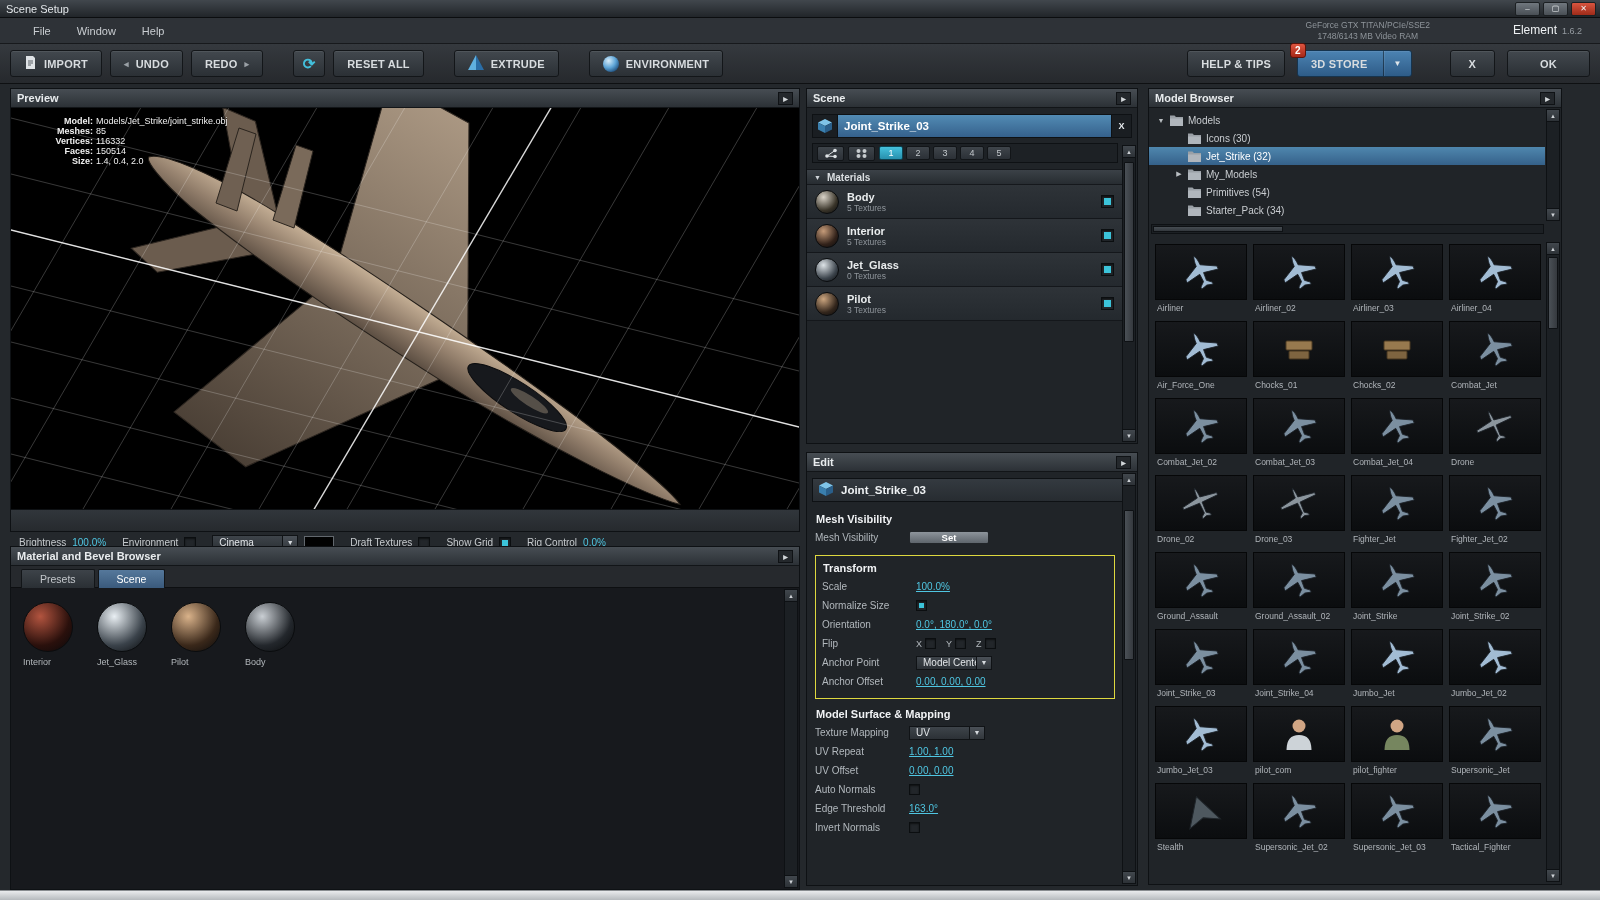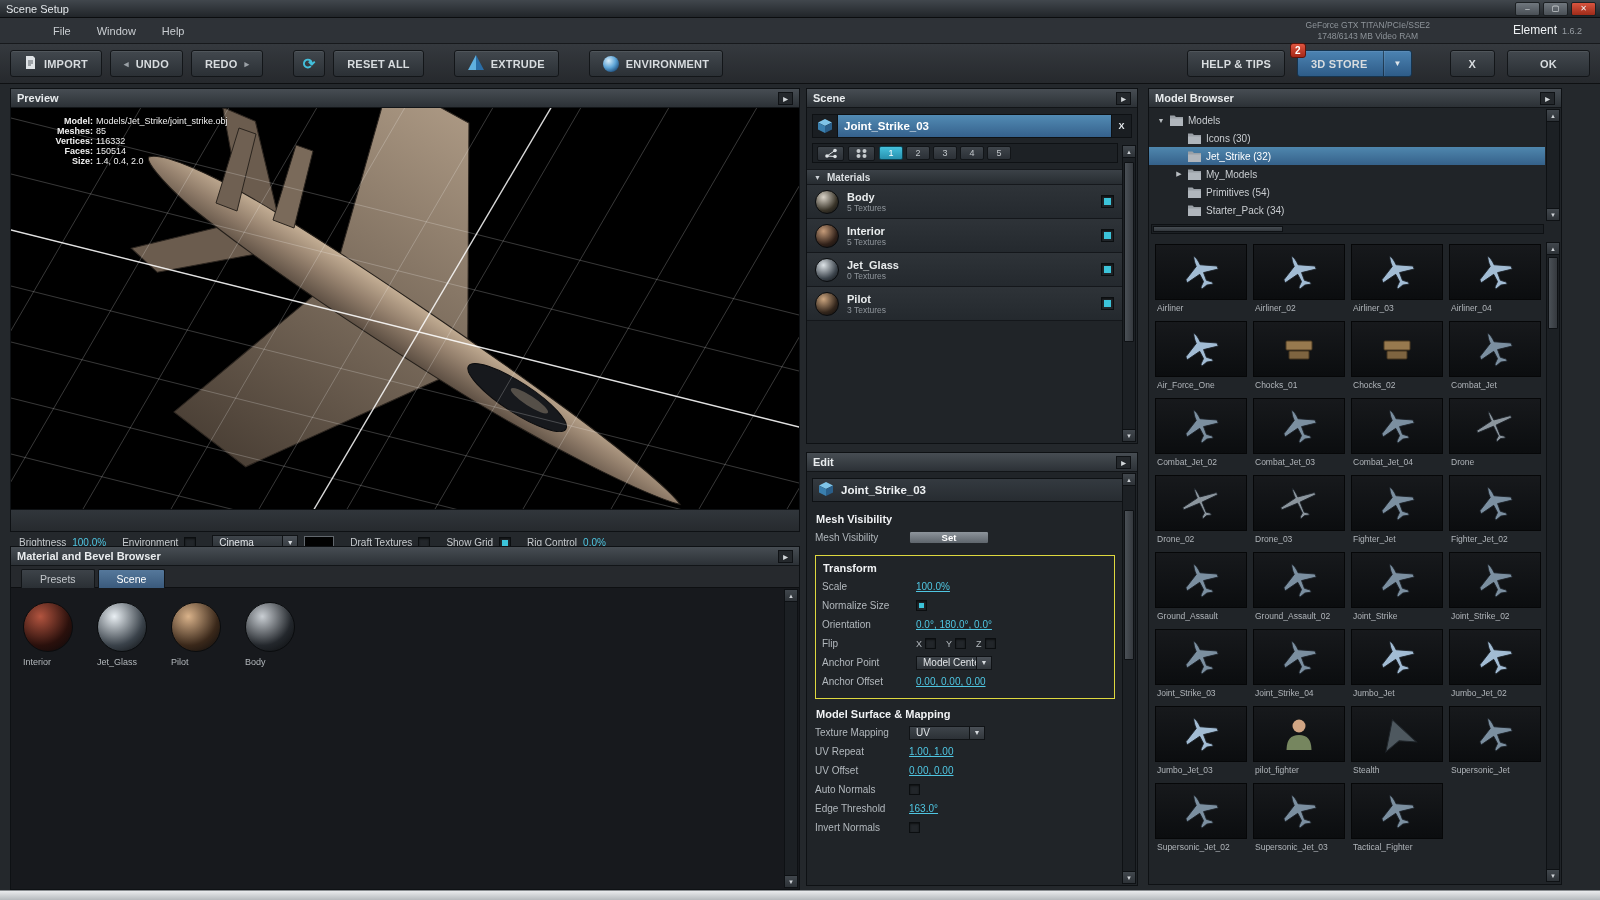--- a/index.html
+++ b/index.html
@@ -8,21 +8,21 @@
 
   
   #titlebar{position:absolute;left:0;top:0;width:1600px;height:18px;background:linear-gradient(#41474d,#212529);border-bottom:1px solid #0b0d0f;display:flex;align-items:center;padding:0 4px 0 6px;}
   #titlebar .title{font-size:11px;color:#e2e6e9;}
   .winbtns{margin-left:auto;display:flex;gap:3px;}
   .winbtn{width:25px;height:14px;display:flex;align-items:center;justify-content:center;font-size:8px;color:#eef1f3;background:linear-gradient(#70777e,#494f55);border:1px solid #1c2023;border-radius:2px;}
   .winbtn.close{background:linear-gradient(#d8553f,#9e2b19);}
 
   
   #menubar{position:absolute;left:0;top:18px;width:1600px;height:26px;background:#2e3237;border-bottom:1px solid #17191c;display:flex;align-items:center;font-size:11px;color:#c9cdd1;}
-  #menu-items{display:flex;height:100%;align-items:center;padding-left:4px;margin-left:36px;}
+  #menu-items{display:flex;height:100%;align-items:center;padding-left:20px;}
   .menu-item{padding:0 13px;height:100%;display:flex;align-items:center;}
   #gpu-info{position:absolute;right:170px;top:2px;text-align:center;font-size:8.5px;line-height:11px;color:#8f959b;}
   #brand{position:absolute;right:18px;top:5px;font-size:12px;color:#eef1f3;}
   #brand .ver{font-size:9px;color:#959ba1;margin-left:5px;}
 
   
   #toolbar{position:absolute;left:0;top:44px;width:1600px;height:40px;background:linear-gradient(#35393e,#26292d);border-bottom:1px solid #0e1012;display:flex;align-items:center;padding:0 10px;gap:8px;}
   .tbtn{height:27px;padding:0 13px;display:flex;align-items:center;gap:7px;background:linear-gradient(#42484e,#2b3035);border:1px solid #131619;border-radius:3px;box-shadow:inset 0 1px 0 rgba(255,255,255,.08);color:#d8dcdf;font-size:11px;font-weight:bold;letter-spacing:.2px;}
   .chev{color:#9aa0a6;font-size:9px;}
   .tbtn.iconbtn{width:32px;justify-content:center;padding:0;}
@@ -805,40 +805,49 @@
           <svg width="44" height="40" viewBox="0 0 40 40">
             <path d="M20 2.5 C21.6 5.5 22.1 9 22.1 13 L37 21 L37 24.3 L22.1 21.6 L21.6 29.8 L26.2 33.8 L26.2 36 L20 34.3 L13.8 36 L13.8 33.8 L18.4 29.8 L17.9 21.6 L3 24.3 L3 21 L17.9 13 C17.9 9 18.4 5.5 20 2.5 Z" fill="#a2bcd4" stroke="#1c2228" stroke-width="0.8" transform="rotate(-24 20 20)"></path>
           </svg>
         </div>
         <div class="model-label">Jumbo_Jet_03</div>
       </div>
       <div class="model-cell">
         <div class="model-thumb">
           <svg width="44" height="40" viewBox="0 0 40 40">
             <circle cx="20" cy="12" r="6.5" fill="#d0a584" stroke="#4a3categ" stroke-width="0"></circle>
+            <path d="M7.5 36 Q7.5 21 20 21 Q32.5 21 32.5 36 Z" fill="#cdd3d8"></path>
+          </svg>
+        </div>
+        <div class="model-label">pilot_com</div>
+      </div>
+      <div class="model-cell">
+        <div class="model-thumb">
+          <svg width="44" height="40" viewBox="0 0 40 40">
+            <circle cx="20" cy="12" r="6.5" fill="#d0a584" stroke="#4a3categ" stroke-width="0"></circle>
             <path d="M7.5 36 Q7.5 21 20 21 Q32.5 21 32.5 36 Z" fill="#76865f"></path>
           </svg>
         </div>
         <div class="model-label">pilot_fighter</div>
       </div>
       <div class="model-cell">
         <div class="model-thumb">
           <svg width="44" height="40" viewBox="0 0 40 40">
+            <path d="M20 2.5 C21.6 5.5 22.1 9 22.1 13 L37 21 L37 24.3 L22.1 21.6 L21.6 29.8 L26.2 33.8 L26.2 36 L20 34.3 L13.8 36 L13.8 33.8 L18.4 29.8 L17.9 21.6 L3 24.3 L3 21 L17.9 13 C17.9 9 18.4 5.5 20 2.5 Z" fill="#7b8fa0" stroke="#1c2228" stroke-width="0.8" transform="rotate(-24 20 20)"></path>
+          </svg>
+        </div>
+        <div class="model-label">Supersonic_Jet</div>
+      </div>
+      <div class="model-cell">
+        <div class="model-thumb">
+          <svg width="44" height="40" viewBox="0 0 40 40">
             <path d="M20 5 L36 33.5 L20 27 L4 33.5 Z" fill="#4e585f" stroke="#20262b" transform="rotate(-18 20 20)"></path>
           </svg>
         </div>
         <div class="model-label">Stealth</div>
-      </div>
-      <div class="model-cell">
-        <div class="model-thumb">
-          <svg width="44" height="40" viewBox="0 0 40 40">
-            <path d="M20 2.5 C21.6 5.5 22.1 9 22.1 13 L37 21 L37 24.3 L22.1 21.6 L21.6 29.8 L26.2 33.8 L26.2 36 L20 34.3 L13.8 36 L13.8 33.8 L18.4 29.8 L17.9 21.6 L3 24.3 L3 21 L17.9 13 C17.9 9 18.4 5.5 20 2.5 Z" fill="#7b8fa0" stroke="#1c2228" stroke-width="0.8" transform="rotate(-24 20 20)"></path>
-          </svg>
-        </div>
-        <div class="model-label">Supersonic_Jet</div>
       </div>
       <div class="model-cell">
         <div class="model-thumb">
           <svg width="44" height="40" viewBox="0 0 40 40">
             <path d="M20 2.5 C21.6 5.5 22.1 9 22.1 13 L37 21 L37 24.3 L22.1 21.6 L21.6 29.8 L26.2 33.8 L26.2 36 L20 34.3 L13.8 36 L13.8 33.8 L18.4 29.8 L17.9 21.6 L3 24.3 L3 21 L17.9 13 C17.9 9 18.4 5.5 20 2.5 Z" fill="#7b8fa0" stroke="#1c2228" stroke-width="0.8" transform="rotate(-24 20 20)"></path>
           </svg>
         </div>
         <div class="model-label">Supersonic_Jet_02</div>
       </div>
       <div class="model-cell">

